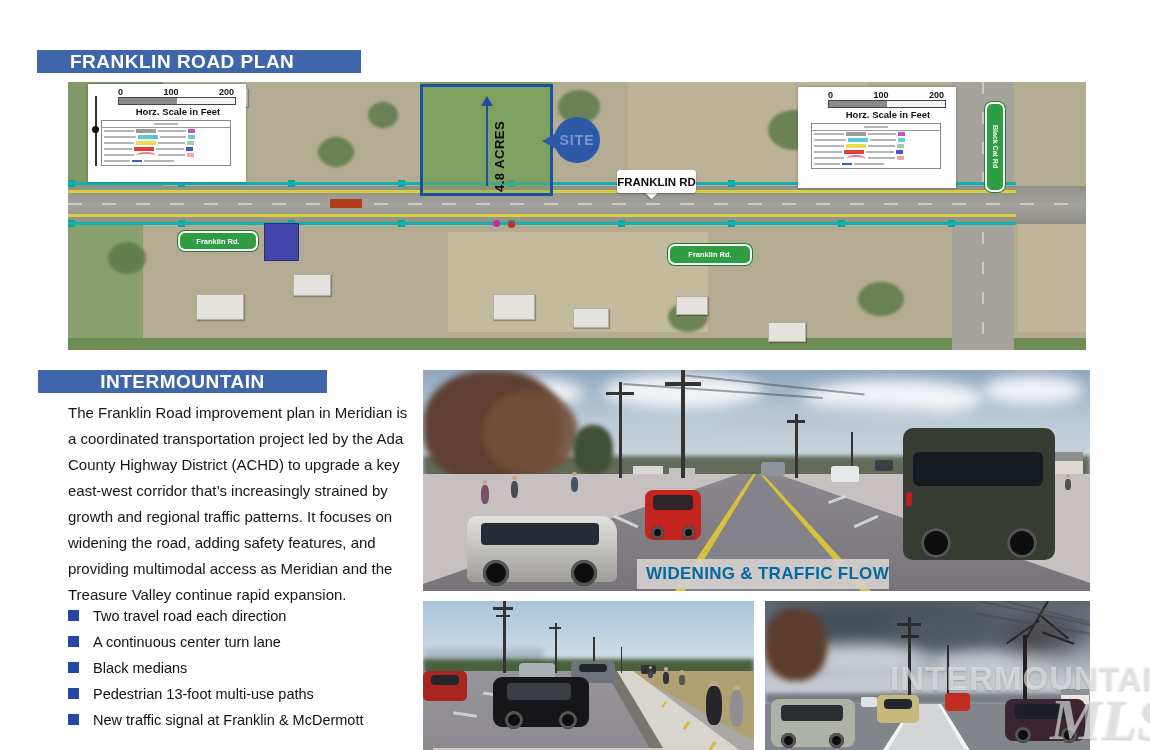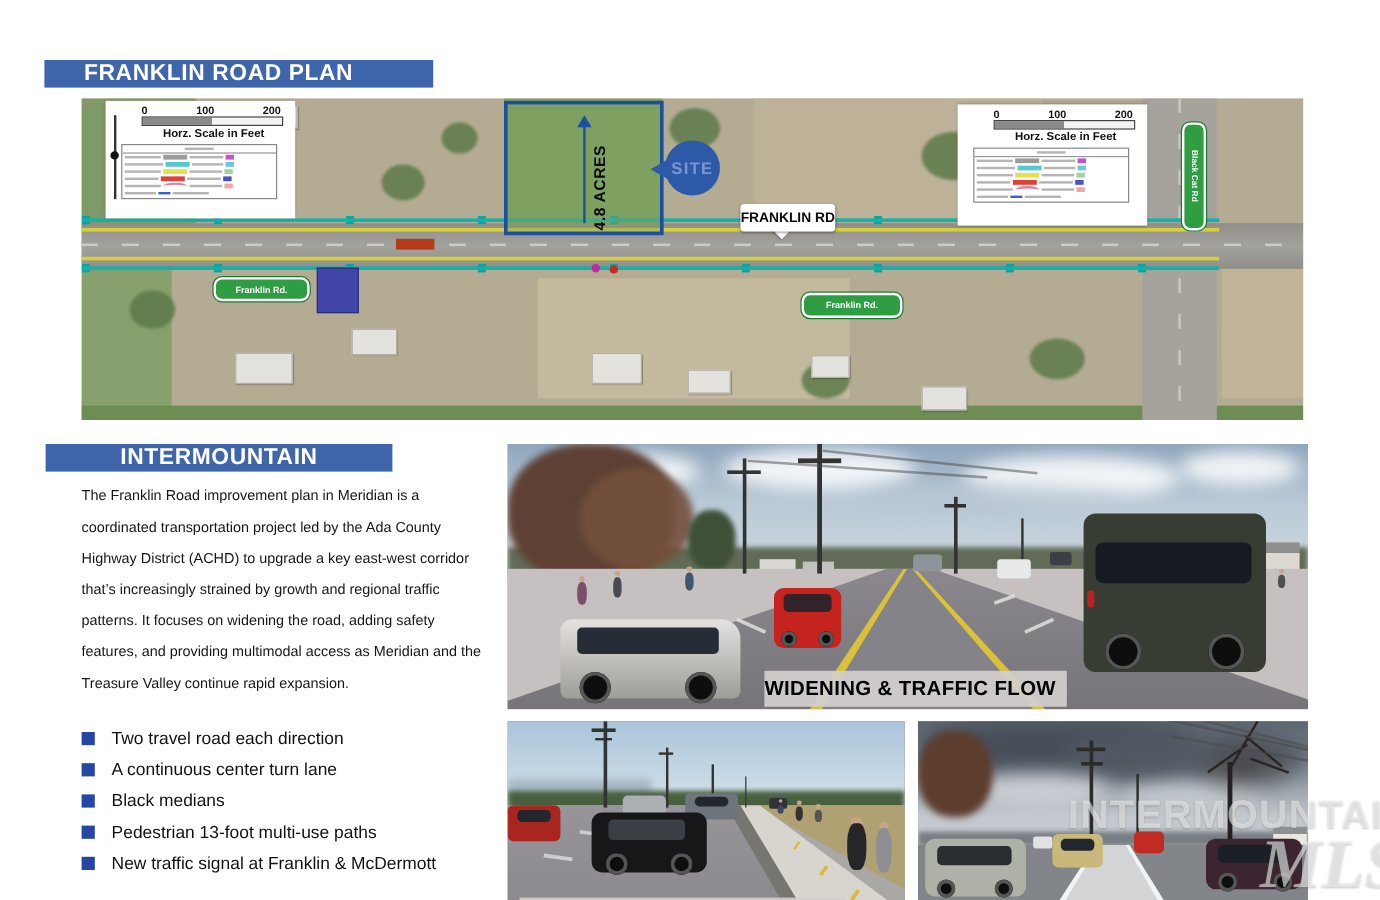--- a/index.html
+++ b/index.html
@@ -21,33 +21,33 @@
   .ticks{display:flex;justify-content:space-between;font-size:9px;font-weight:bold;color:#111;width:116px;}
   .sbar{width:116px;height:6px;border:1px solid #444;background:linear-gradient(90deg,#8b8b8b 0 50%,#f3f3f3 50%);}
   .slab{font-size:9.5px;font-weight:bold;color:#111;text-align:center;width:120px;margin-top:1px;}
   .ltable{width:128px;height:44px;border:1px solid #888;background:#fff;margin-top:3px;margin-left:9px;}
   .lrow{display:flex;align-items:center;height:6px;gap:2px;padding:0 2px;}
   .tb{height:2px;background:#b5b5b5;}
   .chip{height:4px;width:20px;}
   .chip2{height:4.5px;width:7px;}
   
   .photo{position:absolute;overflow:hidden;background:#888;}
-  .caption{position:absolute;background:rgba(210,207,205,.92);color:#000000;font-weight:bold;
-           text-align:left;letter-spacing:.3px;}
+  .caption{position:absolute;background:rgba(210,207,205,.92);color:#0369a1;font-weight:bold;
+           text-align:right;letter-spacing:.3px;}
   .cloud{position:absolute;background:#fff;border-radius:50%;filter:blur(7px);opacity:.85;}
   .pole{position:absolute;background:#333;}
   .wire{position:absolute;background:#4a4a4a;opacity:.5;height:1.5px;}
   .car{position:absolute;}
   .win{position:absolute;background:#22272e;border-radius:4px;}
   .wheel{position:absolute;background:#0e0e0e;border-radius:50%;box-shadow:inset 0 0 0 3px #555;}
   .ped{position:absolute;}
   .ped .bd{position:absolute;left:0;top:5px;width:100%;height:calc(100% - 5px);border-radius:40%;}
   .ped .hd{position:absolute;left:20%;top:0;width:60%;aspect-ratio:1;border-radius:50%;background:#c9a489;}
   
-  #para{position:absolute;left:68px;top:360px;width:340px;font-size:12px;line-height:26px;color:#161616;}
+  #para{position:absolute;left:68px;top:360px;width:340px;font-size:15px;line-height:26px;color:#161616;}
   #bullets{position:absolute;left:68px;top:568px;width:352px;}
   .bul{display:flex;gap:14px;margin-bottom:10px;font-size:14.5px;color:#111;align-items:flex-start;}
   .sq{flex:0 0 11px;width:11px;height:11px;background:#2447a5;margin-top:2px;}
   
   #wm{position:absolute;left:890px;top:620px;z-index:50;pointer-events:none;color:rgba(243,243,243,.58);
       text-shadow:0 1px 2px rgba(90,90,90,.35);}
   #wm .l1{font-size:33px;font-weight:bold;letter-spacing:1px;white-space:nowrap;}
   #wm .l2{position:absolute;left:160px;top:26px;font-family:"Liberation Serif",serif;
           font-style:italic;font-weight:bold;font-size:58px;}
 </style>

